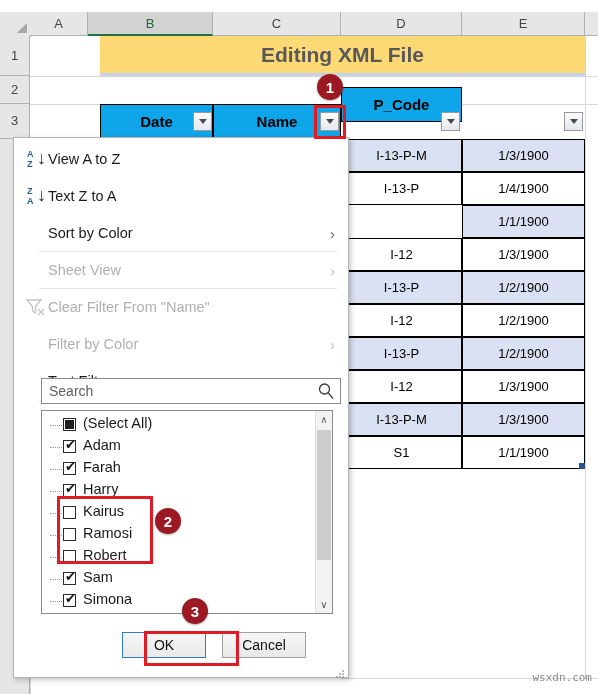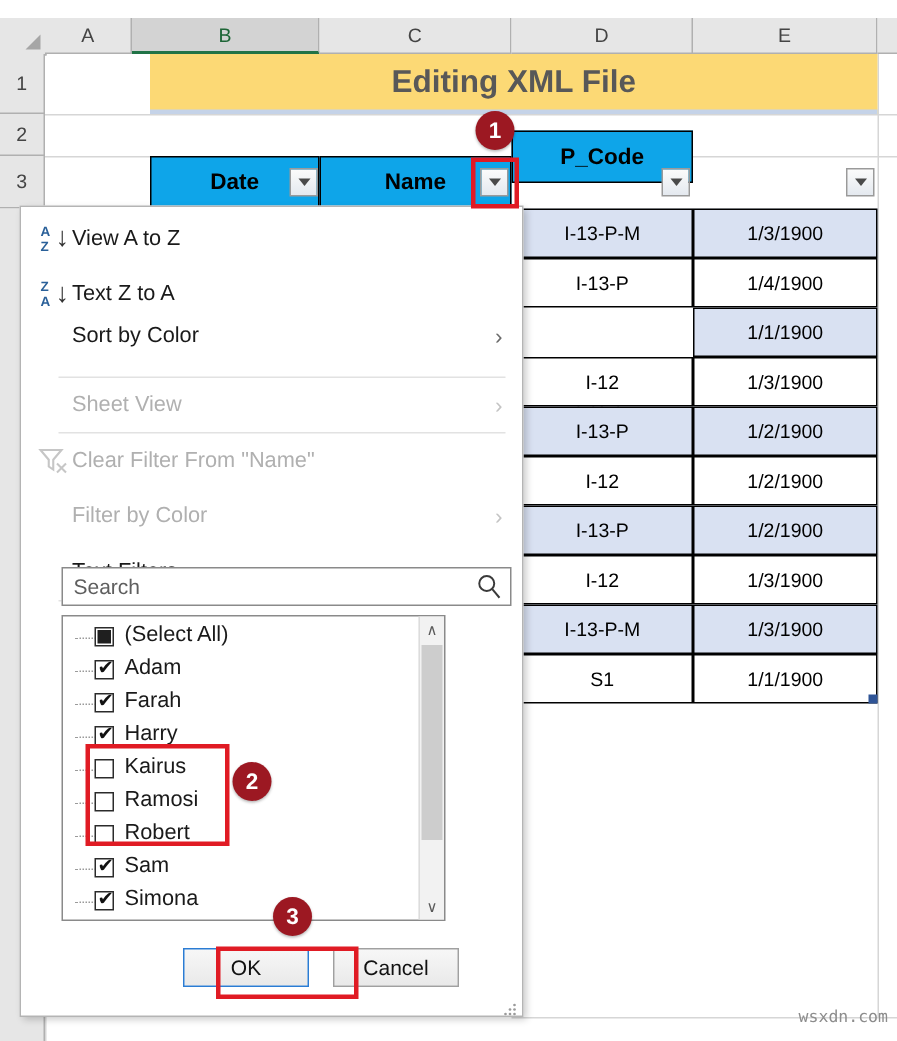--- a/index.html
+++ b/index.html
@@ -208,21 +208,21 @@
   #search-icon {
     position: absolute;
     right: 5px; top: 3px;
     width: 18px; height: 18px;
   }
 
   
   #list-box {
     position: absolute;
     left: 27px; top: 272px;
-    width: 256px; height: 204px;
+    width: 292px; height: 204px;
     border: 1px solid #8a8a8a;
     background: #fff;
     box-sizing: border-box;
     overflow: hidden;
   }
   .list-row {
     position: absolute;
     left: 0;
     height: 22px;
     display: flex;
@@ -422,21 +422,21 @@
 
   <div class="menu-item" style="top:40px;">
     <span class="sort-icon">
       <span class="l1">Z</span>
         <span class="l2">A</span>
         <span class="dn">↓</span>
     </span>
     <span class="menu-label with-icon">Text Z to A</span>
   </div>
 
-  <div class="menu-item" style="top:68px;">
+  <div class="menu-item" style="top:77px;">
     <span class="menu-label">Sort by Color</span>
     <span class="menu-arrow">›</span>
   </div>
 
   <div class="menu-sep" style="top:113px;"></div>
 
   <div class="menu-item disabled" style="top:114px;">
     <span class="menu-label">Sheet View</span>
     <span class="menu-arrow">›</span>
   </div>

